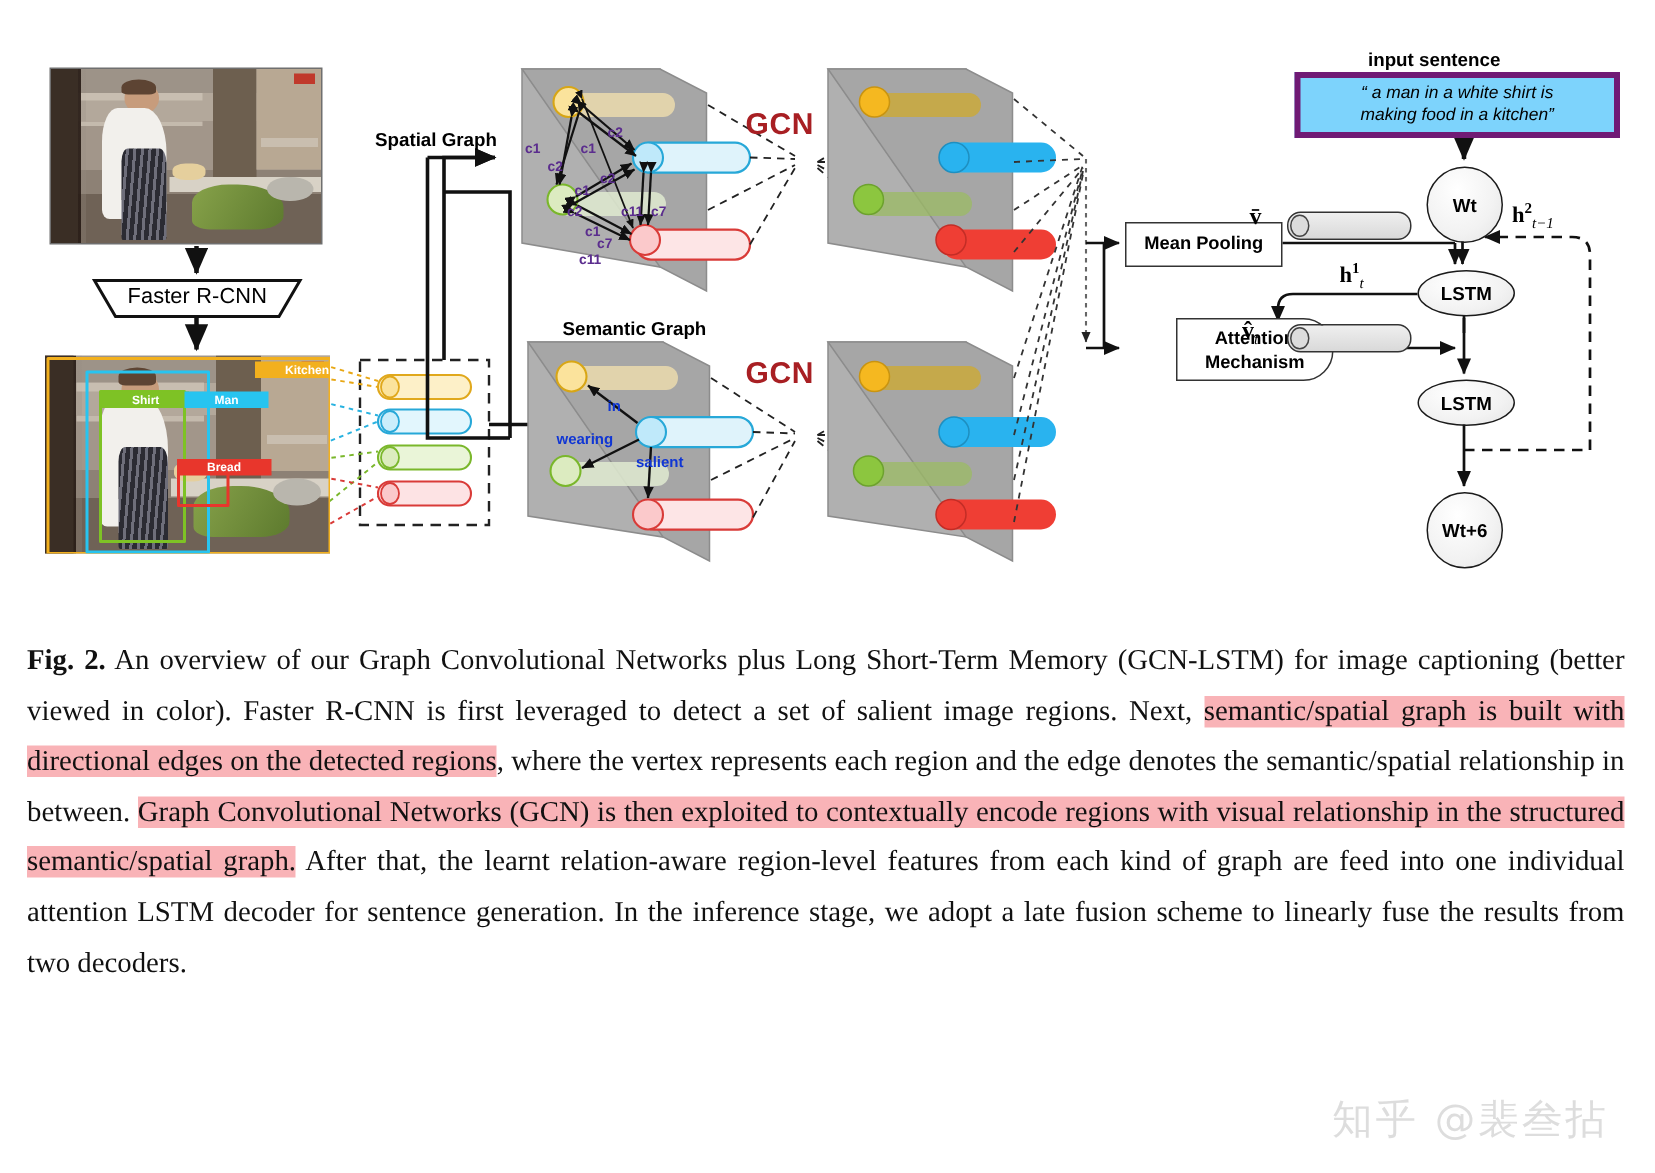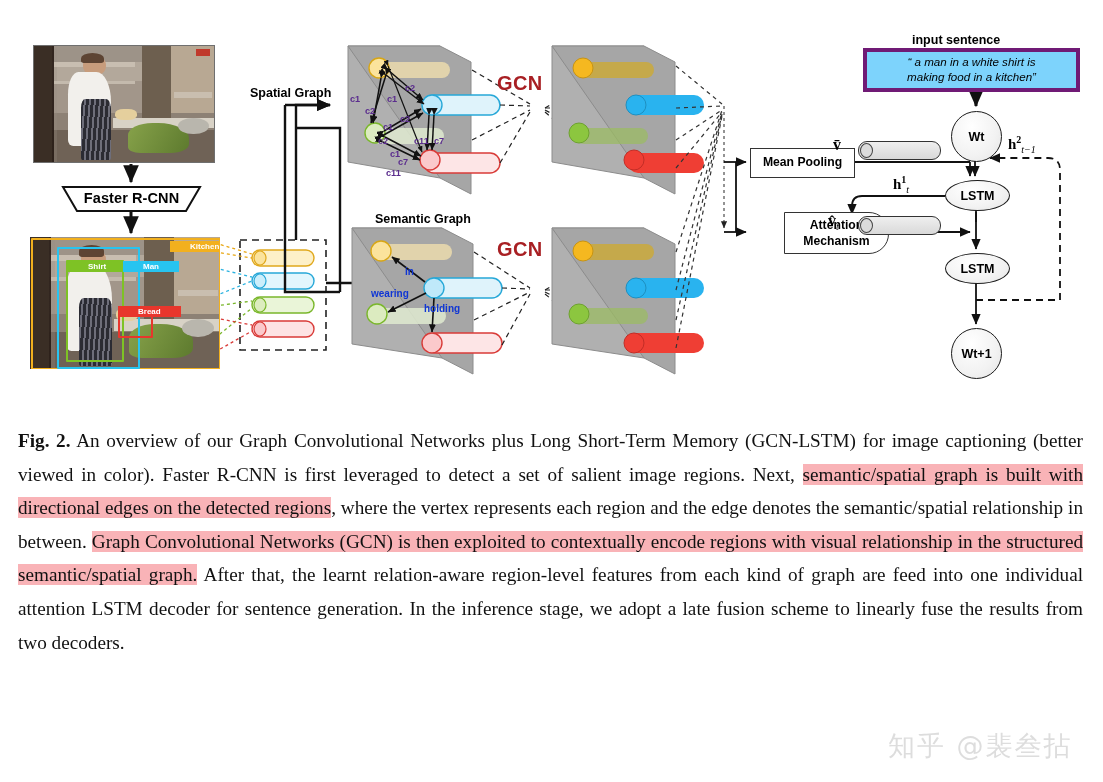--- a/index.html
+++ b/index.html
@@ -38,21 +38,21 @@
   .k-bread{position:absolute;background:#e5cf9d;border-radius:40%;}
 
   
   .det{position:absolute;border:2px solid;border-radius:1px;}
   .det-lbl{position:absolute;font-size:8px;font-weight:bold;color:#fff;
            padding:1px 20px;line-height:1.15;white-space:nowrap;
            font-family:"Liberation Sans", sans-serif;}
 
   .fasterbox{position:absolute;left:63px;top:186px;width:137px;height:26px;}
   .fasterbox .txt{position:absolute;left:0;top:4px;width:137px;text-align:center;
-     font-weight:bold;font-size:14.5px;letter-spacing:.1px;}
+     font-weight:normal;font-size:14.5px;letter-spacing:.1px;}
 
   
   .lab{position:absolute;font-weight:bold;font-size:12.5px;white-space:nowrap;}
   .lab-spatial{left:250px;top:86px;}
   .lab-semantic{left:375px;top:212px;}
   .gcn{position:absolute;font-weight:bold;font-size:20px;color:#a81f23;letter-spacing:.4px;}
   .gcn1{left:497px;top:72px;}
   .gcn2{left:497px;top:238px;}
   .lab-input{left:884px;top:33px;font-size:12.5px;padding-left:28px;}
 
@@ -377,21 +377,21 @@
   <div class="etxt" style="left:383px;top:122px">c1</div>
   <div class="etxt" style="left:378px;top:136px">c2</div>
   <div class="etxt" style="left:390px;top:149px">c1</div>
   <div class="etxt" style="left:414px;top:136px">c11</div>
   <div class="etxt" style="left:434px;top:136px">c7</div>
   <div class="etxt" style="left:398px;top:157px">c7</div>
   <div class="etxt" style="left:386px;top:168px">c11</div>
 
   <div class="stxt" style="left:405px;top:266px">in</div>
   <div class="stxt" style="left:371px;top:288px">wearing</div>
-  <div class="stxt" style="left:424px;top:303px">holding</div>
+  <div class="stxt" style="left:424px;top:303px">salient</div>
 
   <div class="lab lab-input">input sentence</div>
   <div class="sentbox">
     <div class="s">“ a man in a white shirt is</div>
     <div class="s" style="top:17px">making food in a kitchen”</div>
   </div>
 
   <div class="node-box mp">
     <span>Mean Pooling</span>
   </div>
@@ -411,21 +411,21 @@
   <div class="ell wt">
     <span>Wt</span>
   </div>
   <div class="ell lstm1">
     <span>LSTM</span>
   </div>
   <div class="ell lstm2">
     <span>LSTM</span>
   </div>
   <div class="ell wt1">
-    <span>Wt+1</span>
+    <span>Wt+6</span>
   </div>
 
   <div class="caption">
     <b>Fig. 2.</b><span> An overview of our Graph Convolutional Networks plus Long Short-Term Memory (GCN-LSTM) for image captioning (better viewed in color). Faster R-CNN is first leveraged to detect a set of salient image regions. Next, </span><span class="hl">semantic/spatial graph is built with directional edges on the detected regions</span><span>, where the vertex represents each region and the edge denotes the semantic/spatial relationship in between. </span><span class="hl">Graph Convolutional Networks (GCN) is then exploited to contextually encode regions with visual relationship in the structured semantic/spatial graph.</span><span> After that, the learnt relation-aware region-level features from each kind of graph are feed into one individual attention LSTM decoder for sentence generation. In the inference stage, we adopt a late fusion scheme to linearly fuse the results from two decoders.</span>
   </div>
 
   <div class="watermark">知乎 @裴叁拈</div>
 </div>
 
 </body></html>

